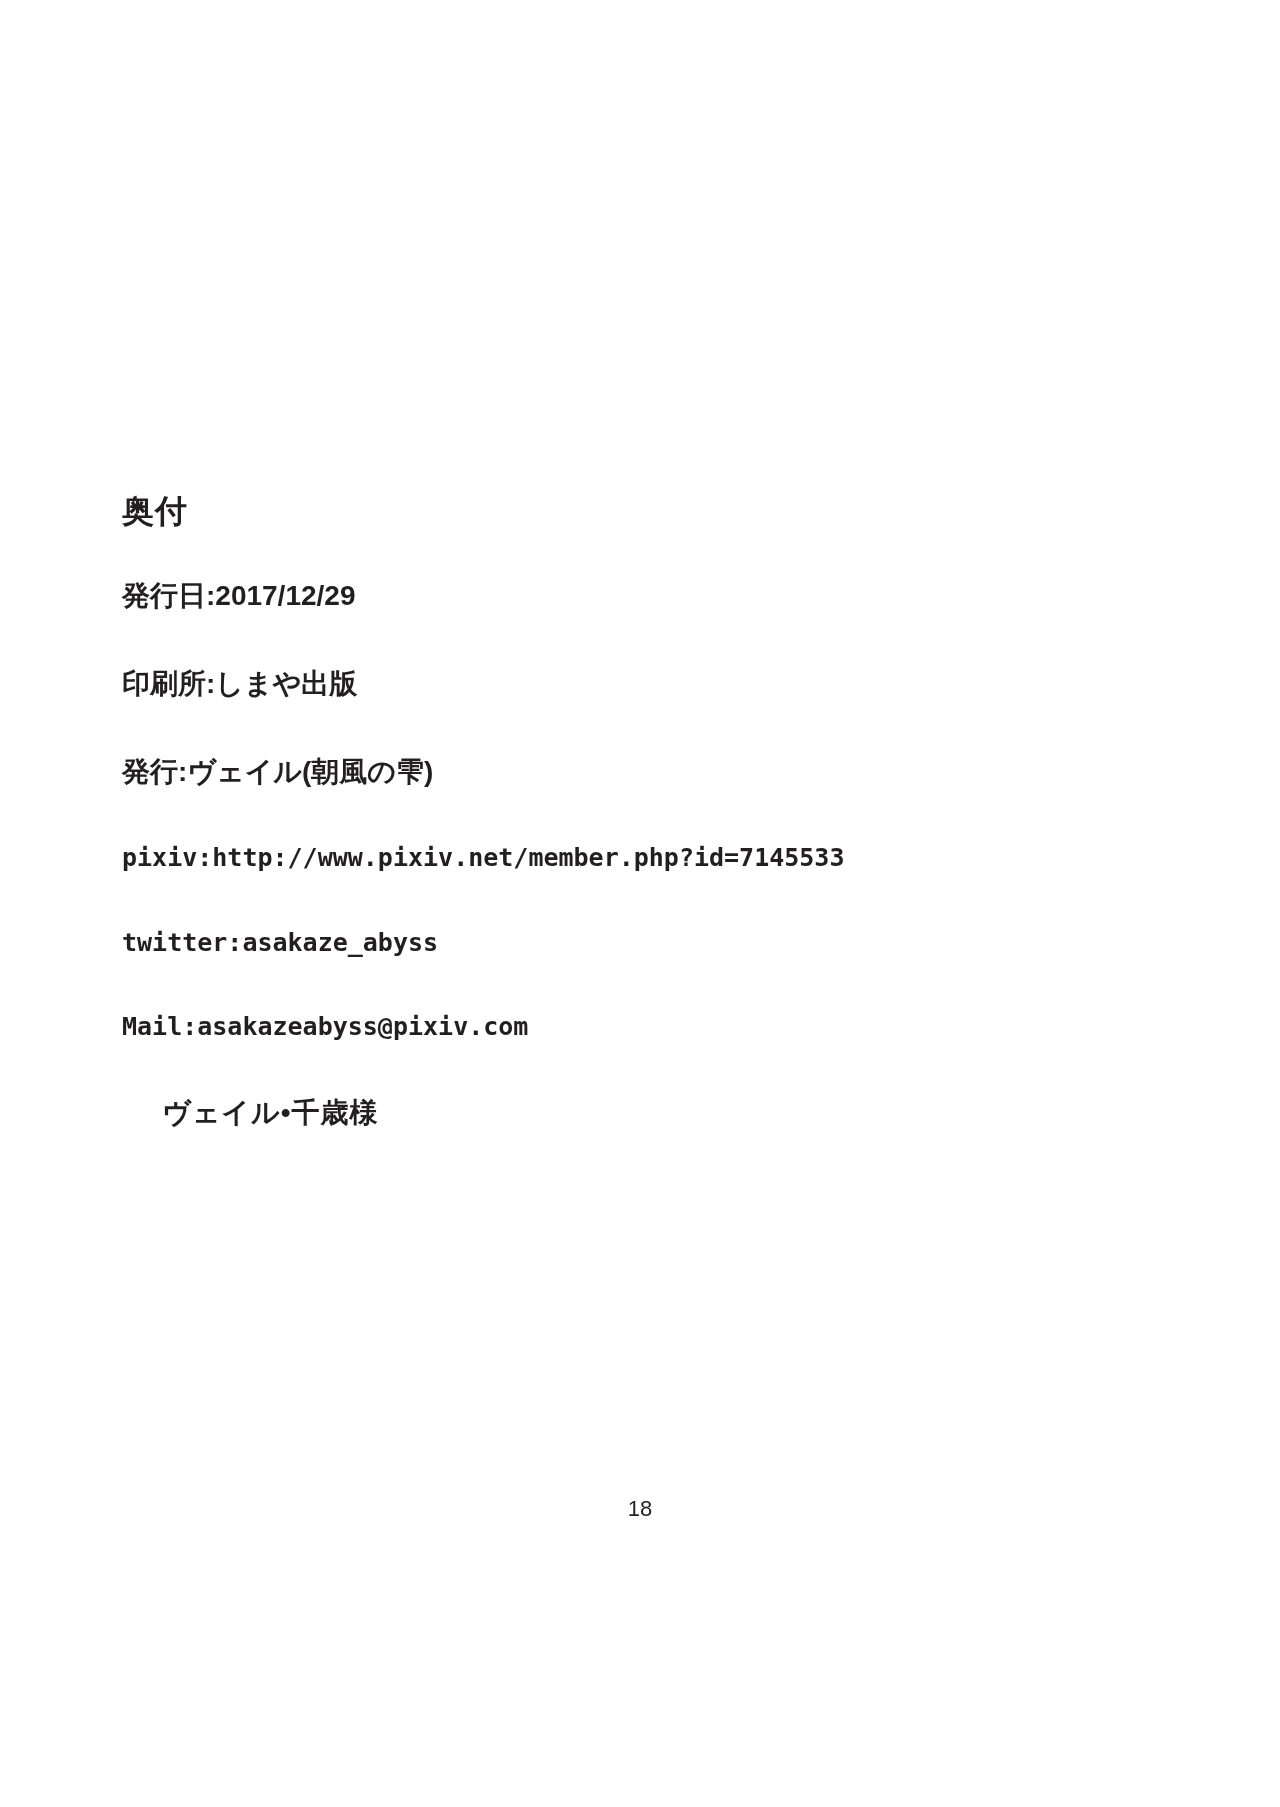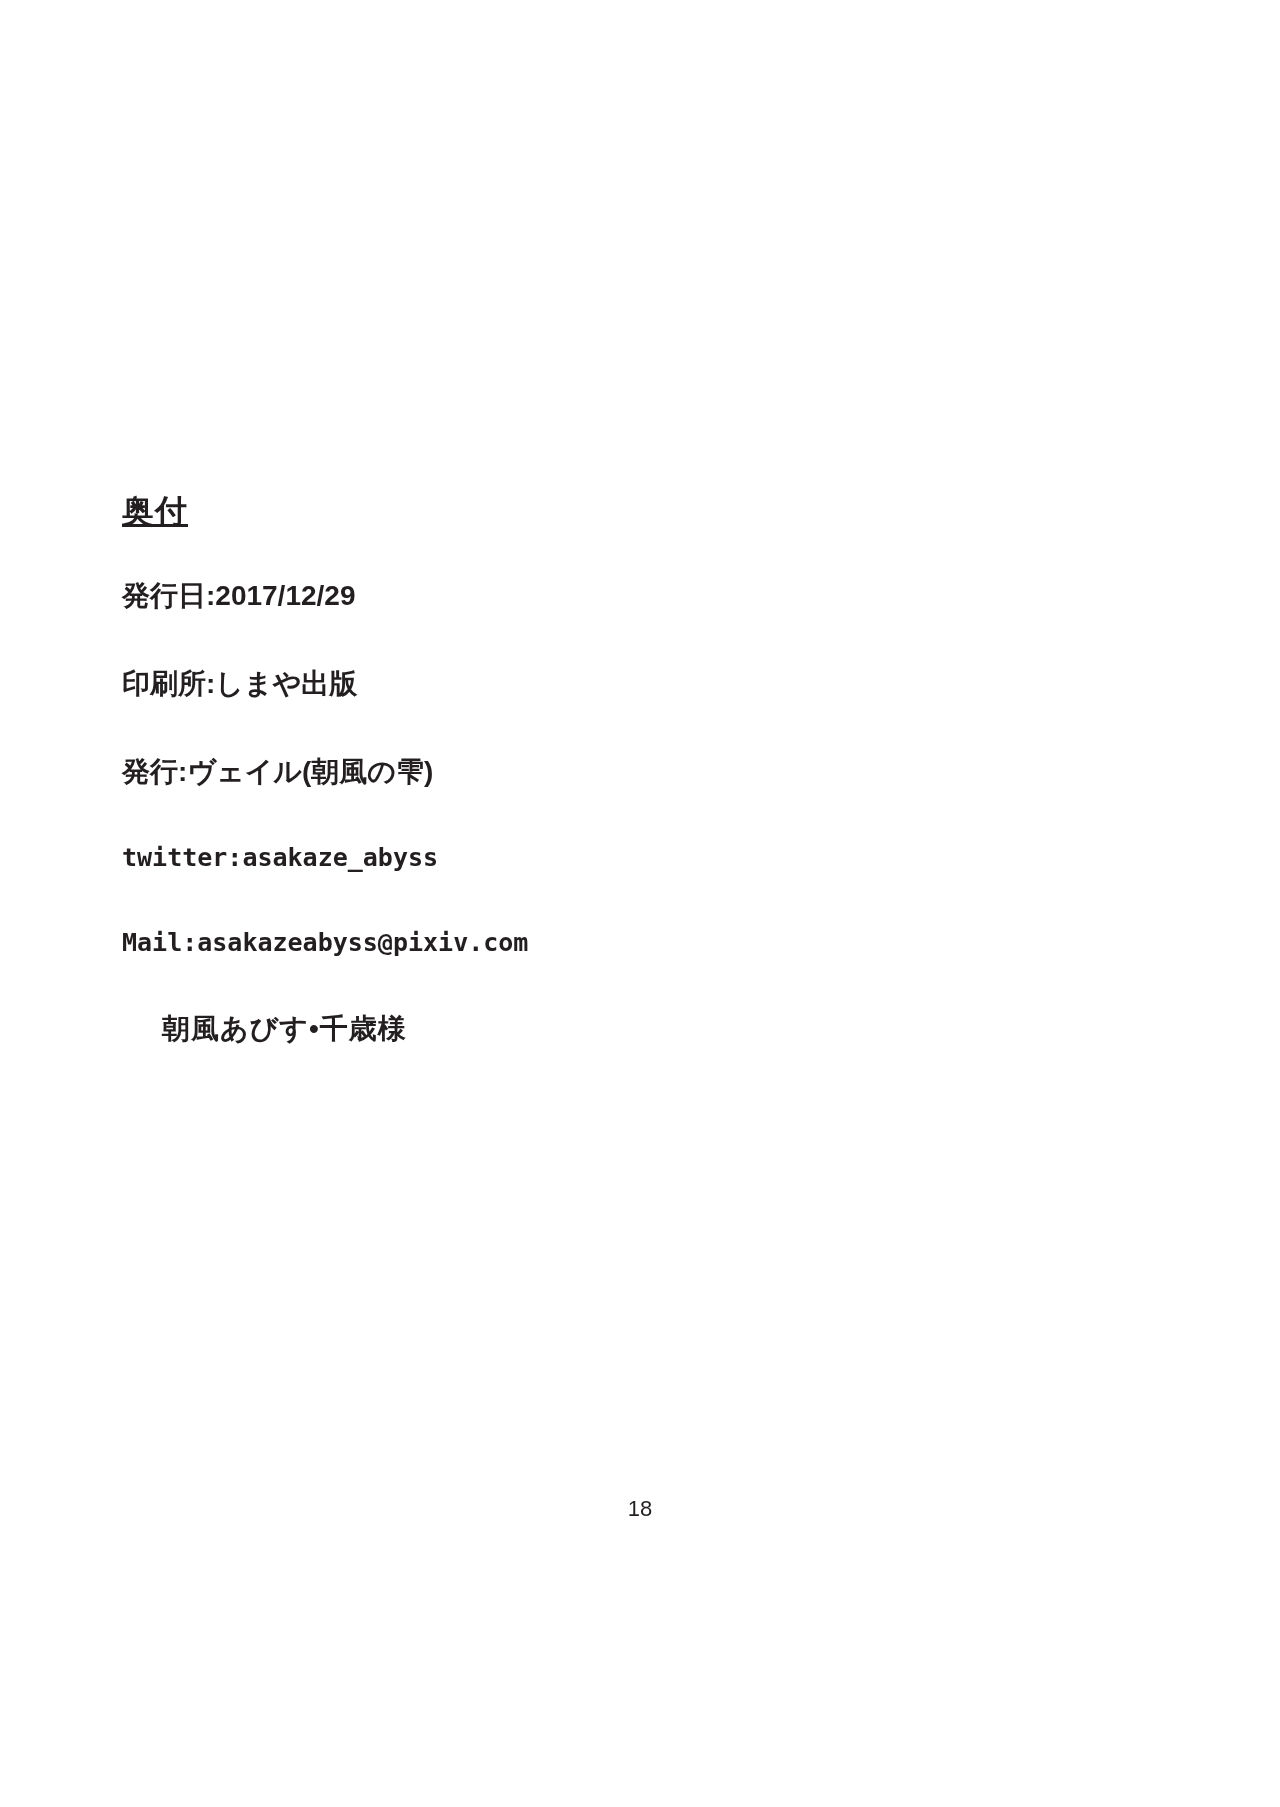--- a/index.html
+++ b/index.html
@@ -25,21 +25,20 @@
     left: 122px;
     top: 492px;
     width: 980px;
   }
   .heading {
     font-size: 32px;
     font-weight: bold;
     letter-spacing: 1px;
     margin: 0 0 48px 0;
     line-height: 1.2;
-    text-decoration: underline;
   }
   .line {
     font-size: 28px;
     font-weight: bold;
     line-height: 1.25;
     margin: 16px 0 53px 0;
     white-space: pre;
   }
   .line.mono {
     font-family: "DejaVu Sans Mono", "Liberation Mono", monospace;
@@ -73,22 +72,23 @@
 
 <div class="page">
 
   <div class="colophon">
 
     <h1 class="heading">奥付</h1>
 
     <p class="line">発行日:2017/12/29</p>
     <p class="line">印刷所:しまや出版</p>
     <p class="line">発行:ヴェイル(朝風の雫)</p>
+    <p class="line mono">pixiv:http://www.pixiv.net/member.php?id=7145533</p>
     <p class="line mono">twitter:asakaze_abyss</p>
     <p class="line mono">Mail:asakazeabyss@pixiv.com</p>
 
-    <p class="line thanks-item">朝風あびす•千歳様</p>
+    <p class="line thanks-item">ヴェイル•千歳様</p>
 
   </div>
 
   <div class="page-number">18</div>
 
 </div>
 
 </body></html>

